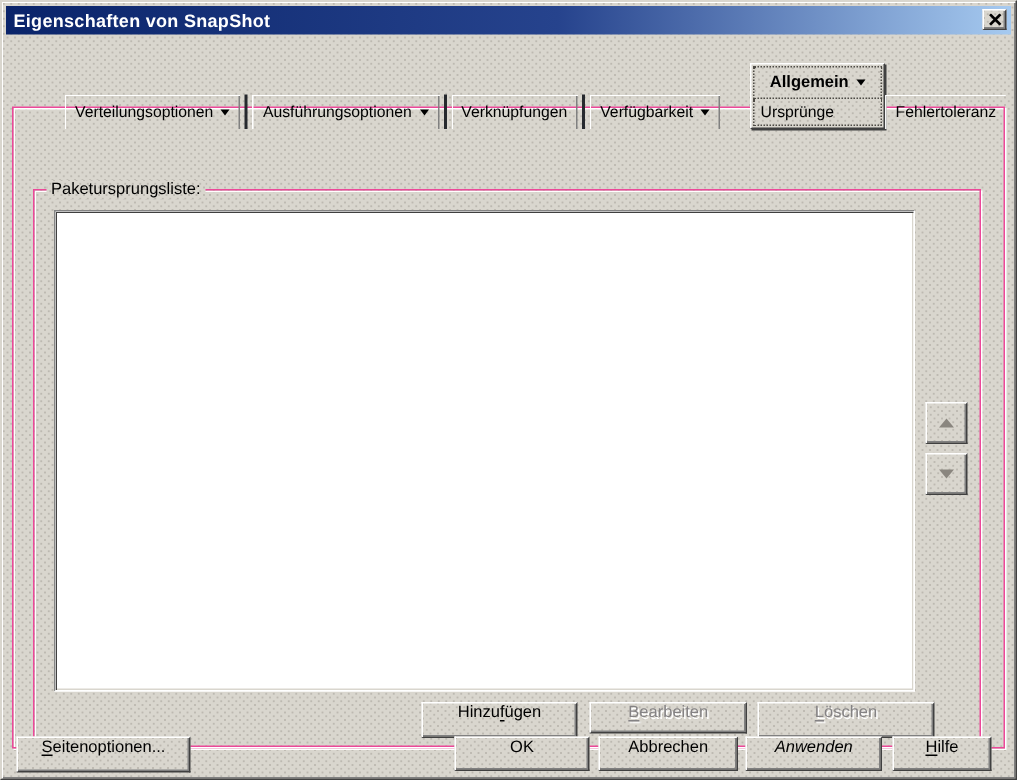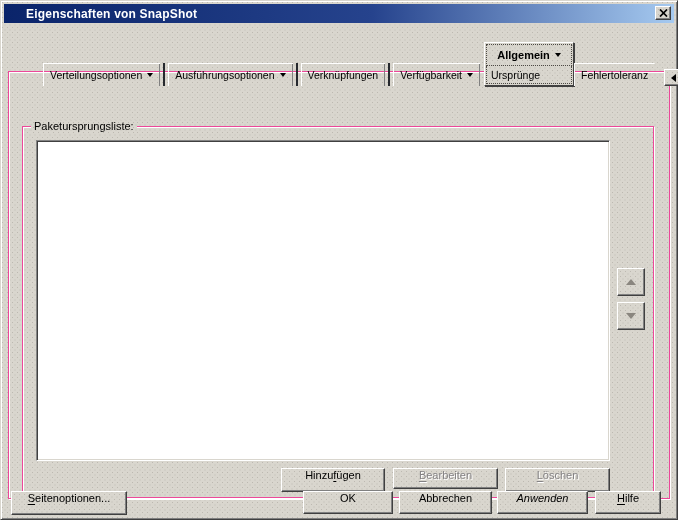--- a/index.html
+++ b/index.html
@@ -17,21 +17,21 @@
     background-position:0 0, 2.5px 2.5px;
   }
   .dialog {
     position:absolute; inset:0;
     border:1px solid; border-color:#d9d6ce #404040 #404040 #d9d6ce;
     box-shadow: inset 1px 1px 0 #ffffff, inset -1px -1px 0 #808080;
   }
   .titlebar {
     position:absolute; left:3px; top:3px; right:3px; height:19px;
     background:linear-gradient(to right, #0a246a 0%, #26438d 55%, #a6caf0 100%);
-    display:flex; align-items:center; padding-left:22px;
+    display:flex; align-items:center; padding-left:5px;
   }
   .titlebar-text { color:#fff; font-weight:bold; font-size:12px; letter-spacing:0.2px; }
   .raised {
     border:1px solid; border-color:#ffffff #404040 #404040 #ffffff;
     box-shadow: inset -1px -1px 0 #808080;
   }
   .close-btn {
     position:absolute; right:3px; top:2px; width:16px; height:14px;
     display:flex; align-items:center; justify-content:center; cursor:default;
   }
@@ -51,21 +51,21 @@
     border-left:3.5px solid transparent; border-right:3.5px solid transparent;
     border-top:4px solid #000;
   }
   .tab-torn {
     width:86px; padding:0 0 0 7px;
     box-shadow: inset 1px 1px 0 #ffffff;
     clip-path: polygon(0 0, 81px 0, 76px 6px, 82px 12px, 76px 18px, 81px 23px, 0 23px);
     margin-top: 32px;
   }
   .active-group {
-    margin-left:4px; width:90px; padding:1px;
+    margin-left:20px; width:90px; padding:1px;
     border:1px solid; border-color:#ffffff #404040 #404040 #ffffff;
     box-shadow:1px 1px 0 #404040;
   }
   .active-main {
     height:22px; border:1px dotted #4d4a45;
     display:flex; align-items:center; justify-content:center; gap:5px;
     font-weight:bold; font-size:11px;
   }
   .active-sub {
     height:18px; border:1px dotted #4d4a45; border-top:none;
@@ -97,21 +97,21 @@
   .accel { text-decoration:underline; text-underline-offset:1.5px; }
   
   .btn-pageopts { left:10px;  top:490px; width:116px; height:24px; }
   .btn-ok       { left:302px; top:490px; width:90px;  height:23px; }
   .btn-cancel   { left:398px; top:490px; width:93px;  height:23px; }
   .btn-apply    { left:496px; top:490px; width:91px;  height:23px;font-style:italic; }
   .btn-help     { left:594px; top:490px; width:66px;  height:23px; }
   
   .btn-add    { left:258px; top:341px; width:104px; height:24px; }
   .btn-edit   { left:370px; top:341px; width:105px; height:21px; }
-  .btn-delete { left:482px; top:341px; width:105px; height:24px; }
+  .btn-delete { left:482px; top:341px; width:118px; height:24px; }
   .updown-up   { left:594px; top:141px; }
   .updown-down { left:594px; top:175px; }
 </style>
 </head>
 <body class="dots">
 
 <div class="dialog">
 
   <div class="titlebar">
     <span class="titlebar-text">Eigenschaften von SnapShot</span>

